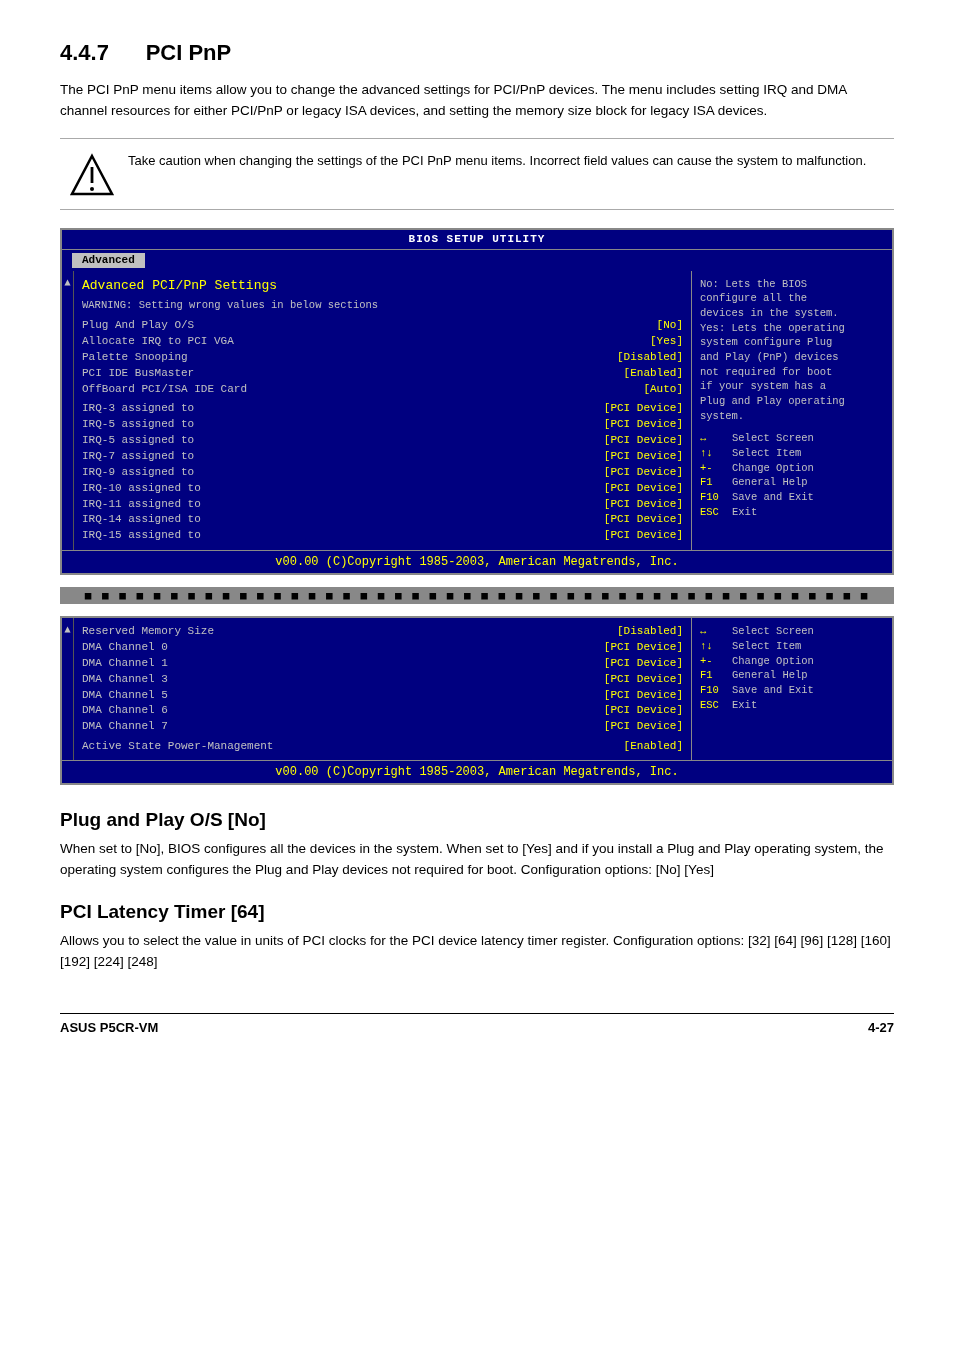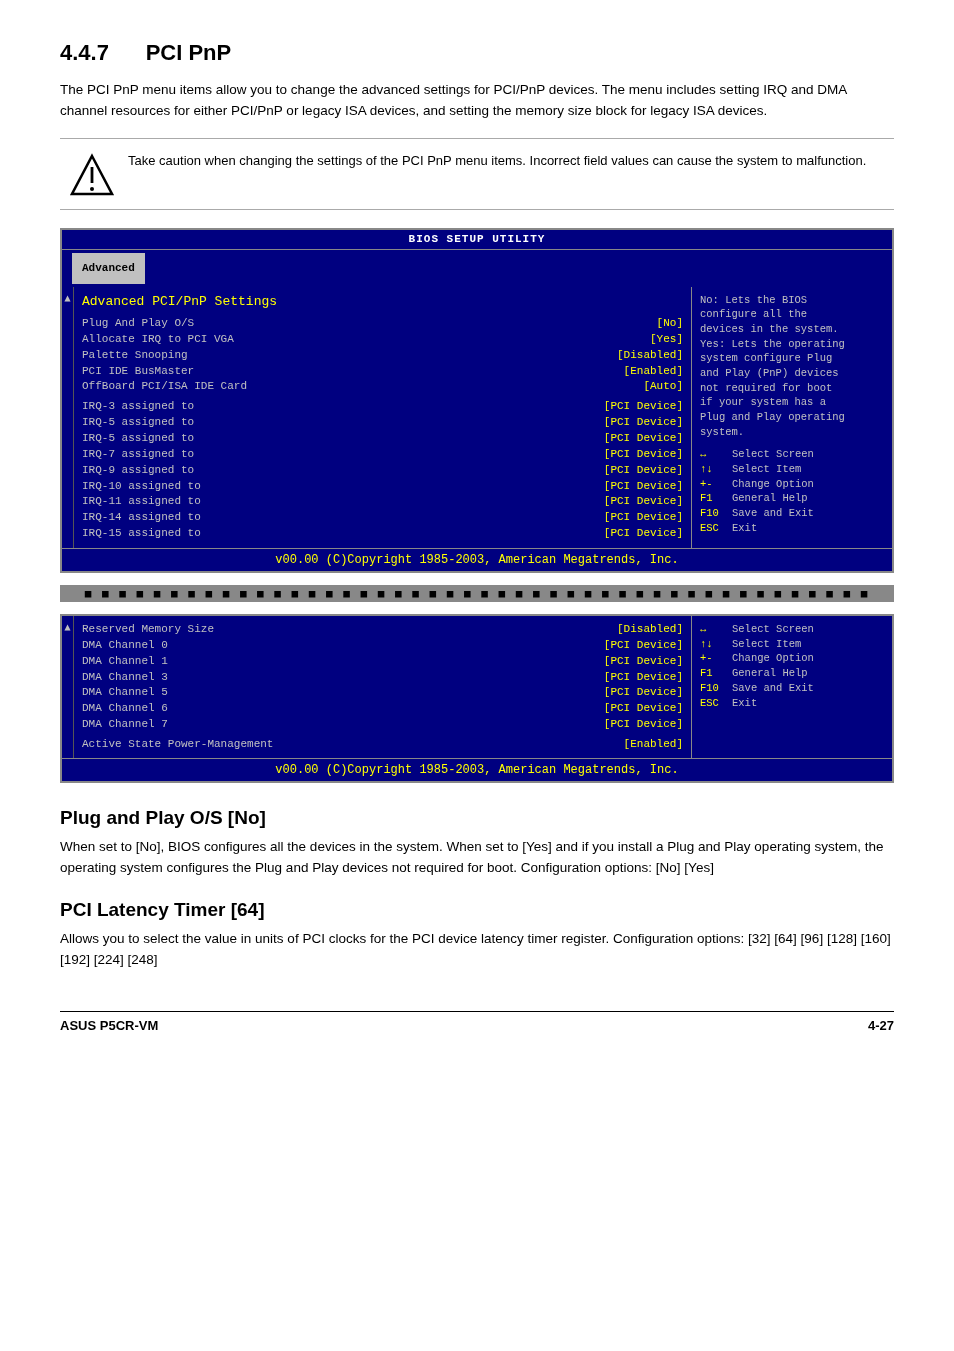--- a/index.html
+++ b/index.html
@@ -80,21 +80,21 @@
       font-size: 11px;
       font-weight: bold;
       letter-spacing: 1px;
       border-bottom: 1px solid #888;
     }
 
     .bios-tab {
       display: inline-block;
       background: #c0c0c0;
       color: #000;
-      padding: 8px 10px;
+      padding: 0 10px;
       font-size: 11px;
       font-weight: bold;
       margin: 2px 4px;
     }
 
     .bios-content {
       display: flex;
       padding: 0;
     }
 
@@ -210,20 +210,21 @@
       <span class="bios-tab">Advanced</span>
     </div>
     <div class="bios-content">
 
       <div style="width:12px; background:#000080; display:flex; flex-direction:column; align-items:center; padding-top:4px; border-right:1px solid #555;">
         <span style="color:#c0c0c0; font-size:10px; font-family:monospace;">▲</span>
       </div>
       <div class="bios-main">
         <div class="bios-header-text">Advanced PCI/PnP Settings</div>
         <div class="bios-warning">
+          <div>WARNING: Setting wrong values in below sections</div>
         </div>
         <div id="bios1-items">
             <div class="bios-row" style="font-family: &quot;Courier New&quot;, monospace; font-size: 11px; margin-bottom: 1px;">
               <span class="label" style="min-width: 220px;">Plug And Play O/S               </span>
               <span class="value">[No]</span>
             </div>
             <div class="bios-row" style="font-family: &quot;Courier New&quot;, monospace; font-size: 11px; margin-bottom: 1px;">
               <span class="label" style="min-width: 220px;">Allocate IRQ to PCI VGA         </span>
               <span class="value">[Yes]</span>
             </div>

